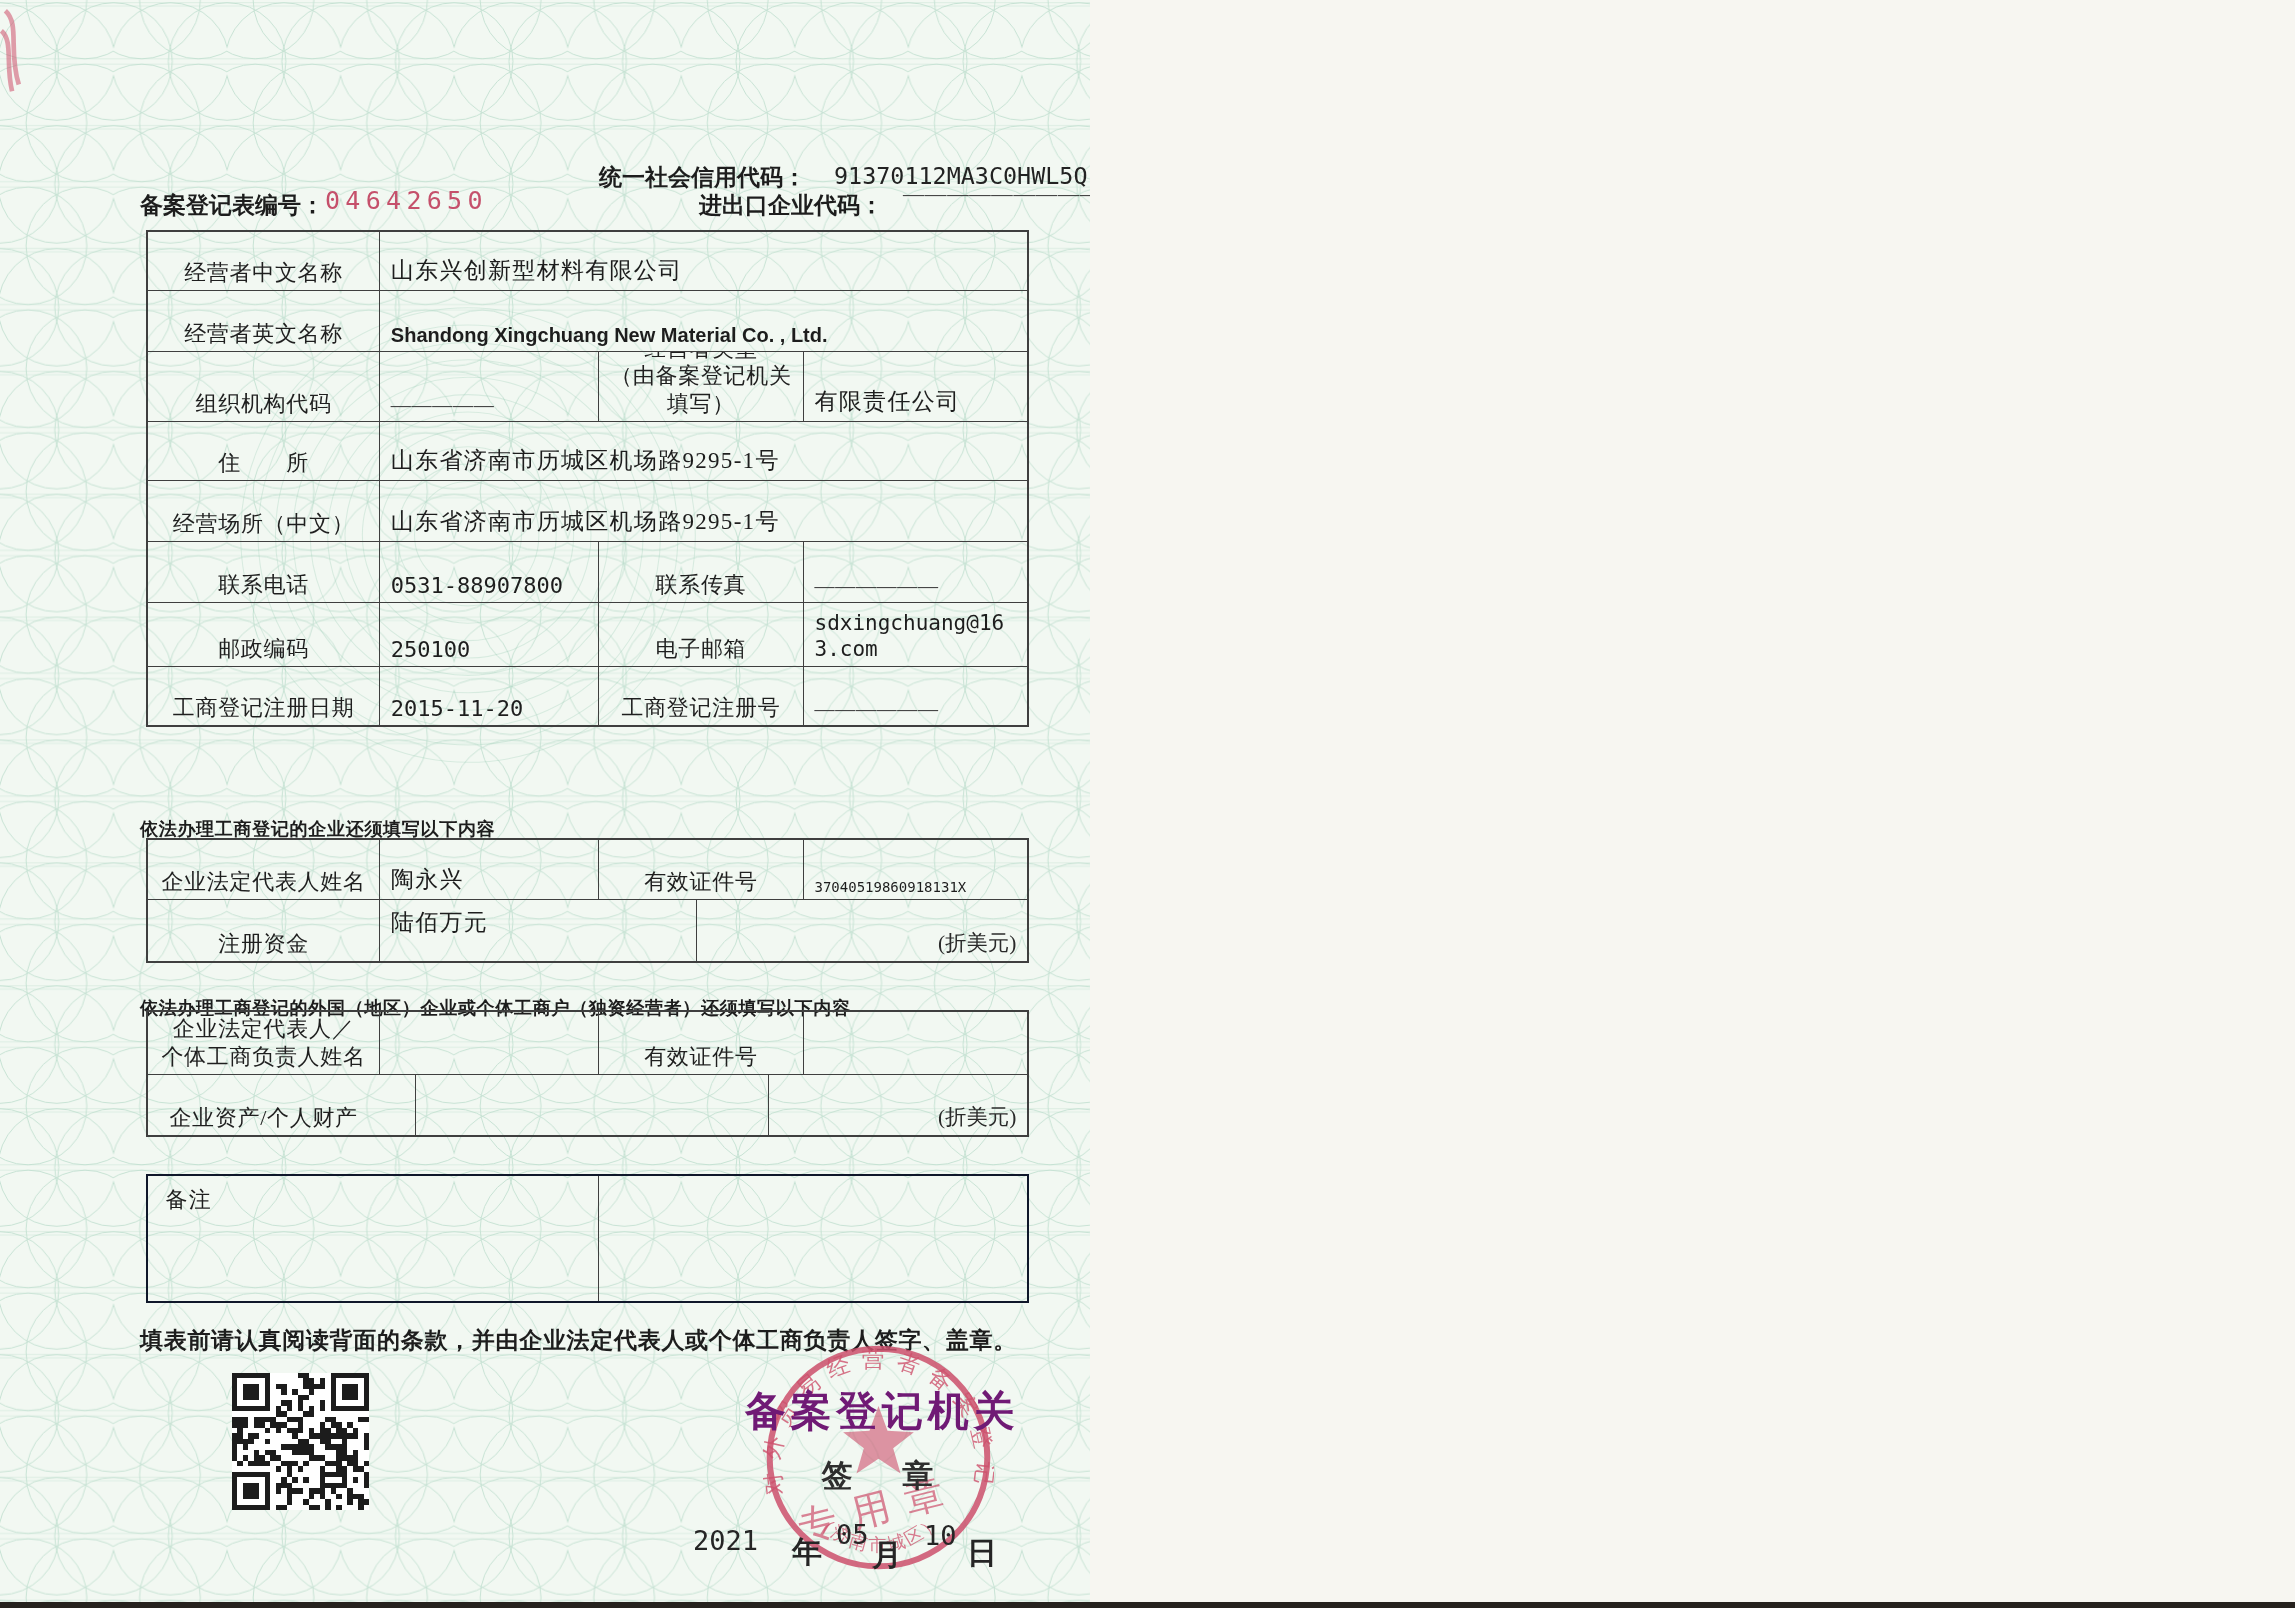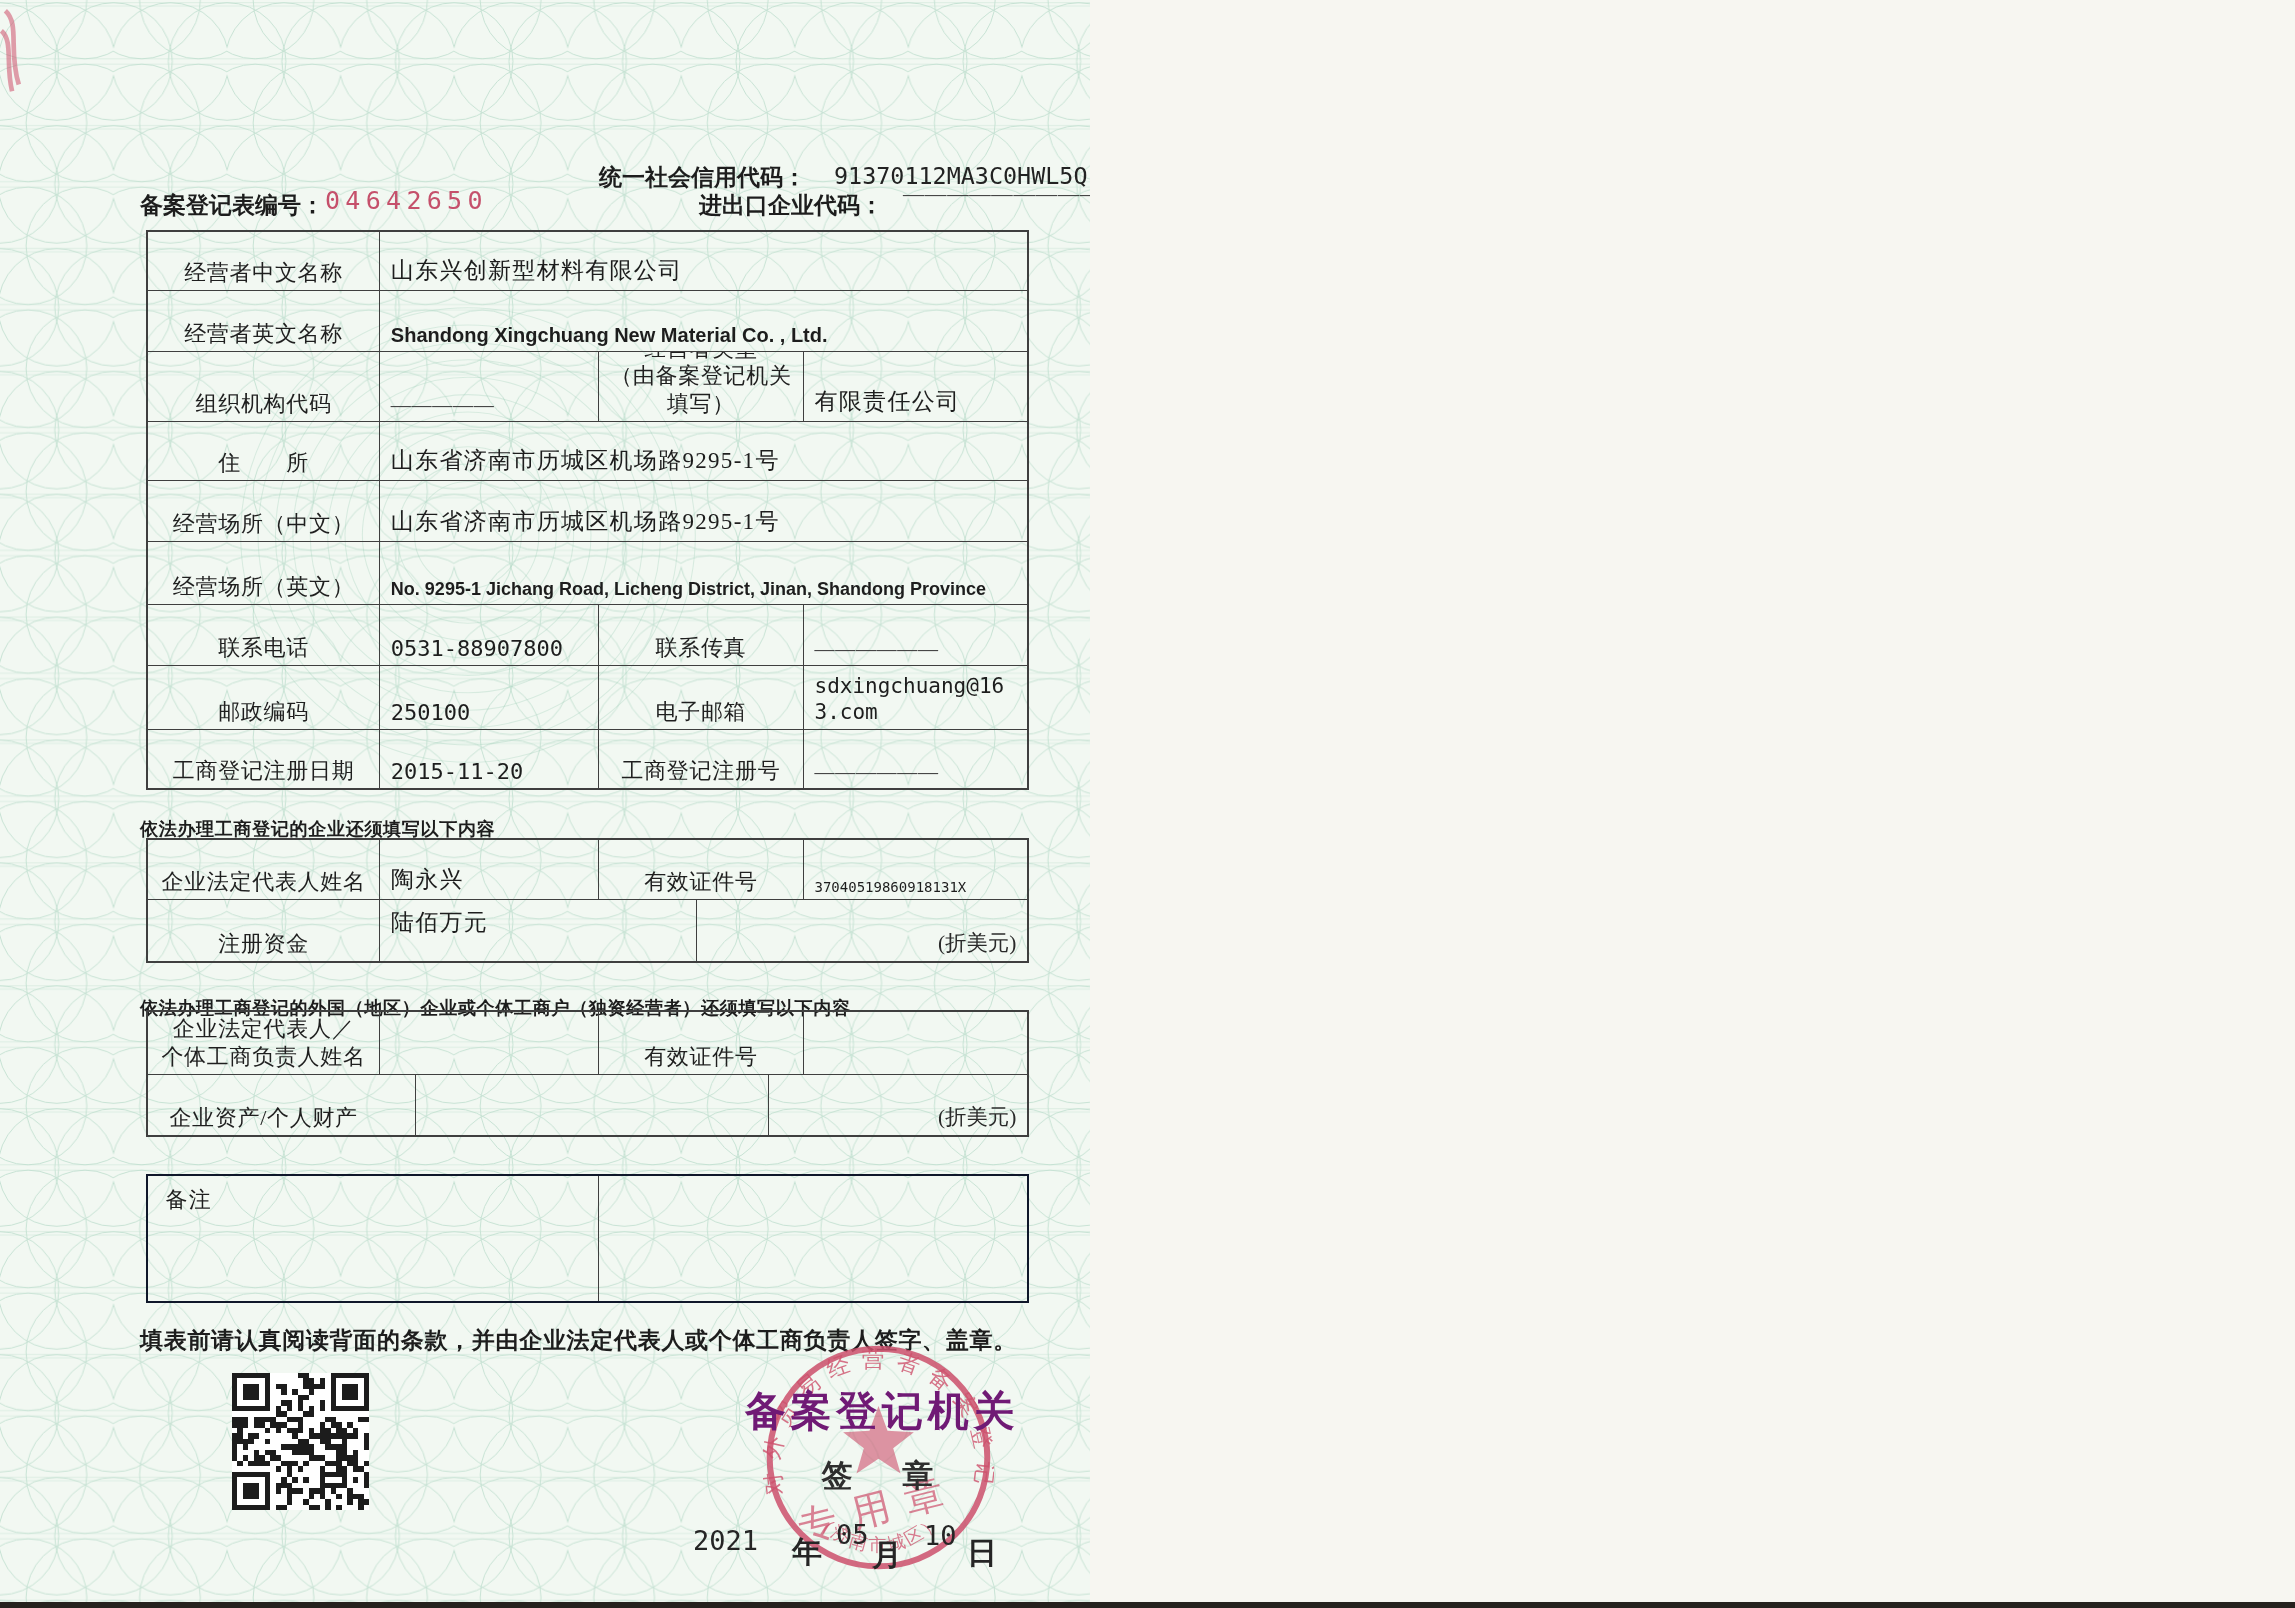--- a/index.html
+++ b/index.html
@@ -147,26 +147,20 @@
         <div class="row two" style="height: 58px;">
           <div class="cell lab"><span>住　　所</span></div>
           <div class="cell val">
             <span class="cn">山东省济南市历城区机场路9295-1号</span>
           </div>
         </div>
         <div class="row two" style="height: 60px;">
           <div class="cell lab"><span>经营场所（中文）</span></div>
           <div class="cell val">
             <span class="cn">山东省济南市历城区机场路9295-1号</span>
-          </div>
-        </div>
-        <div class="row two" style="height: 62px;">
-          <div class="cell lab"><span>经营场所（英文）</span></div>
-          <div class="cell val">
-            <span class="ensm">No. 9295-1 Jichang Road, Licheng District, Jinan, Shandong Province</span>
           </div>
         </div>
         <div class="row four" style="height: 60px;">
           <div class="cell lab"><span>联系电话</span></div>
           <div class="cell val">
             <span class="mono">0531-88907800</span>
           </div>
           <div class="cell lab"><span>联系传真</span></div>
           <div class="cell val">
             <span class="dash">——————</span>

